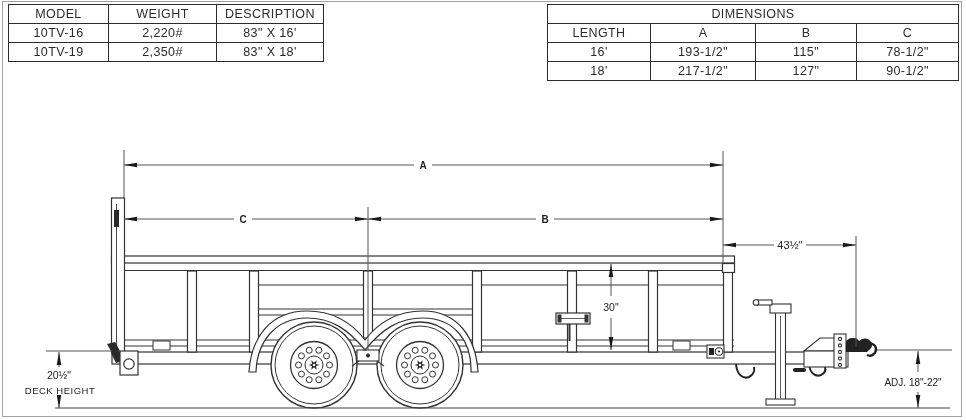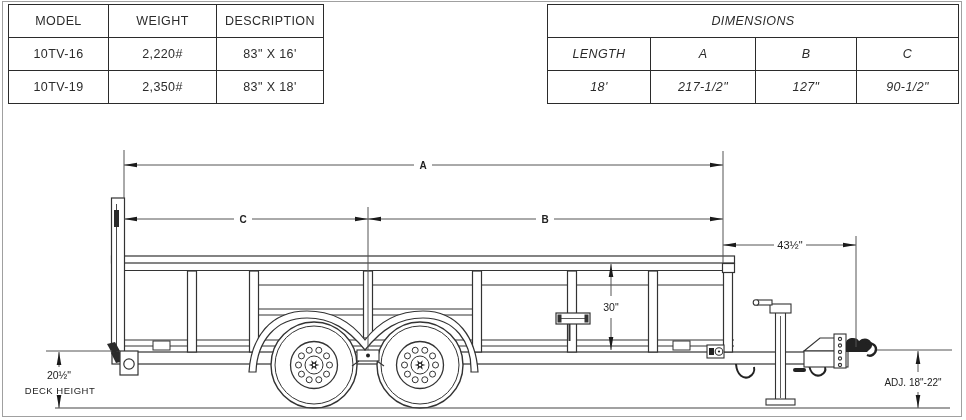--- a/index.html
+++ b/index.html
@@ -7,21 +7,21 @@
     position:relative;width:966px;height:420px;background:#ffffff;overflow:hidden;
     font-family:"Liberation Sans",sans-serif;
   }
   svg{position:absolute;left:0;top:0;}
   table.tbl{
     position:absolute;border-collapse:collapse;table-layout:fixed;
     background:#fff;color:#2b2b2b;text-align:center;
     font-family:"Liberation Sans",sans-serif;font-size:12.5px;
   }
   table.tbl th,table.tbl td{
-    border:1px solid #2b2b2b;height:16px;padding:8px 2px;line-height:1;
+    border:1px solid #2b2b2b;height:16px;padding:1px 2px;line-height:1;
     font-weight:normal;letter-spacing:.4px;white-space:nowrap;overflow:hidden;
   }
   .dim-label{font-family:"Liberation Sans",sans-serif;fill:#222;}
 </style>
 </head>
 <body>
 
 <svg viewBox="0 0 966 420" width="966" height="420">
   <defs>
     <g id="wheel">
@@ -225,37 +225,43 @@
     <td>83" X 16'</td>
   </tr>
   <tr>
     <td>10TV-19</td>
     <td>2,350#</td>
     <td>83" X 18'</td>
   </tr>
 </tbody>
   </table>
 
-<table class="tbl" style="left:547px;top:4px;width:412px;font-style:italic;">
+<table class="tbl" style="left:547px;top:4px;width:412px;">
   <colgroup>
       <col style="width:103px">
       <col style="width:105px">
       <col style="width:101px">
       <col>
     </colgroup>
   <tbody>
       <tr>
     <th colspan="4">DIMENSIONS</th>
   </tr>
   <tr>
     <th>LENGTH</th>
     <th>A</th>
     <th>B</th>
     <th>C</th>
   </tr>
   <tr>
+    <td>16'</td>
+    <td>193-1/2"</td>
+    <td>115"</td>
+    <td>78-1/2"</td>
+  </tr>
+  <tr>
     <td>18'</td>
     <td>217-1/2"</td>
     <td>127"</td>
     <td>90-1/2"</td>
   </tr>
 </tbody>
   </table>
 
 </body></html>

